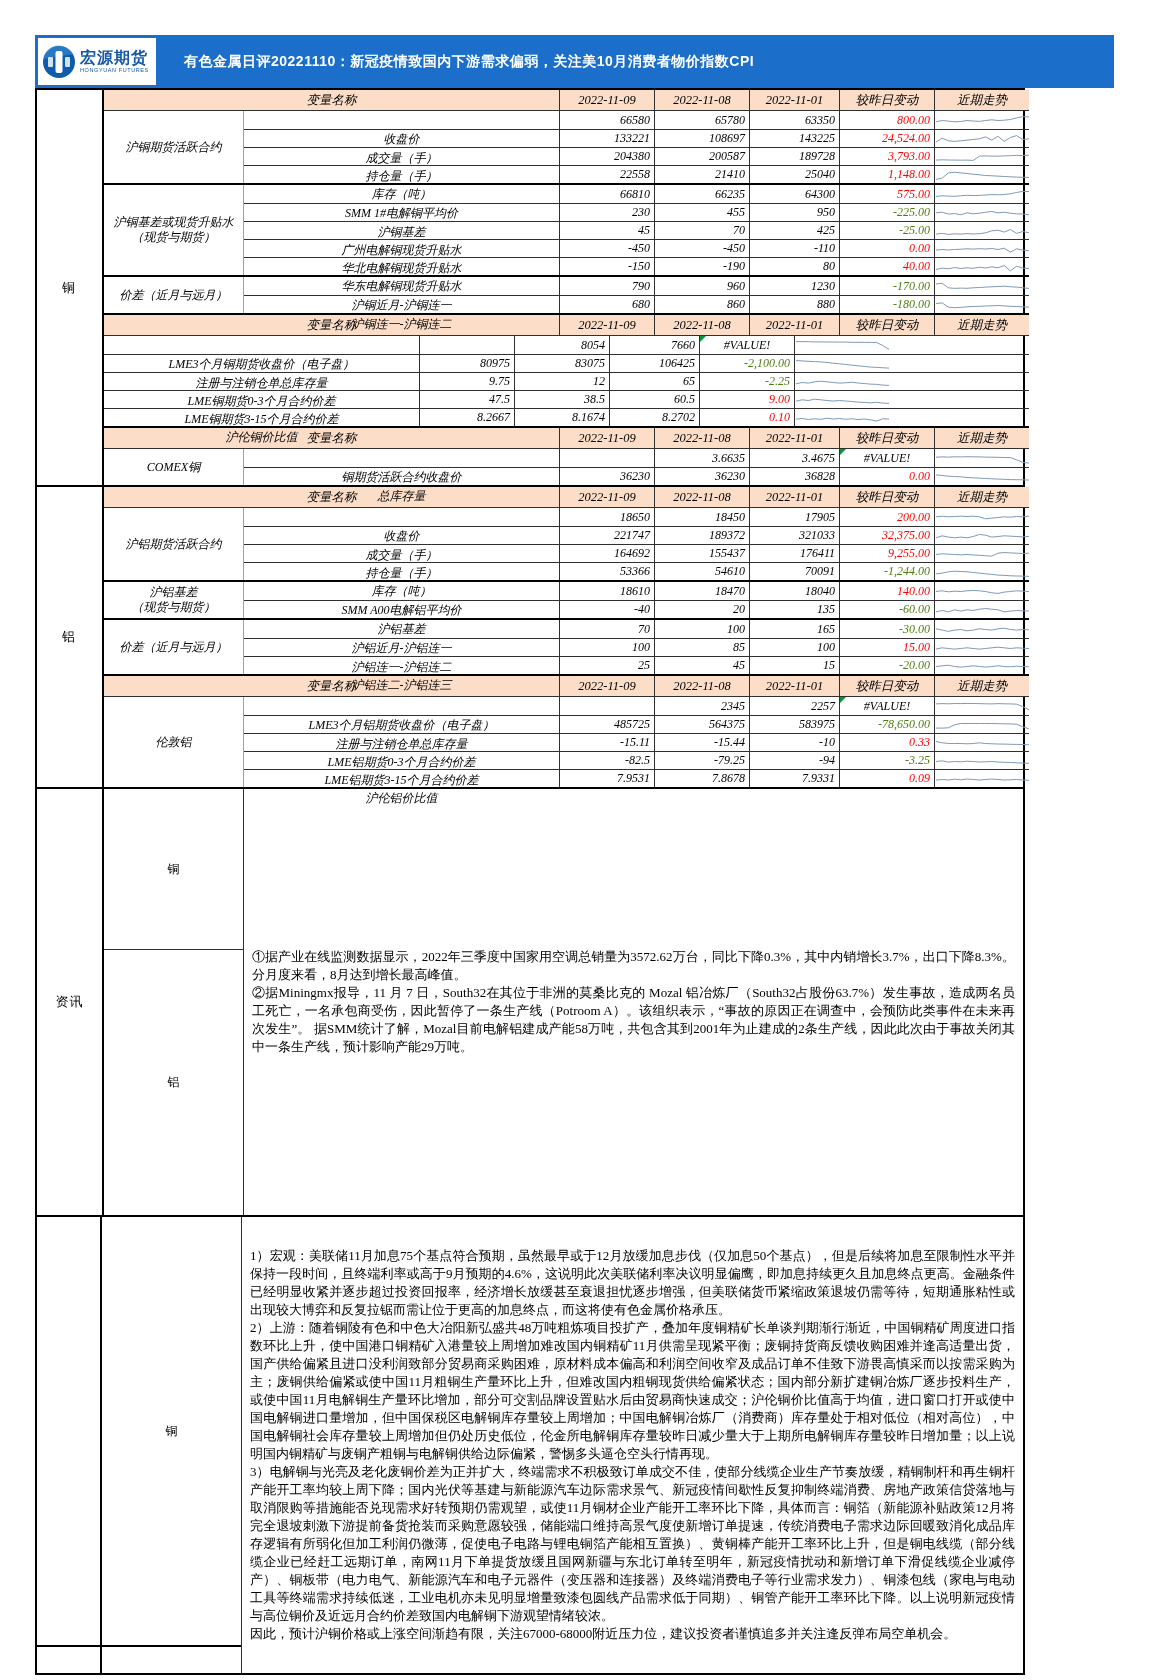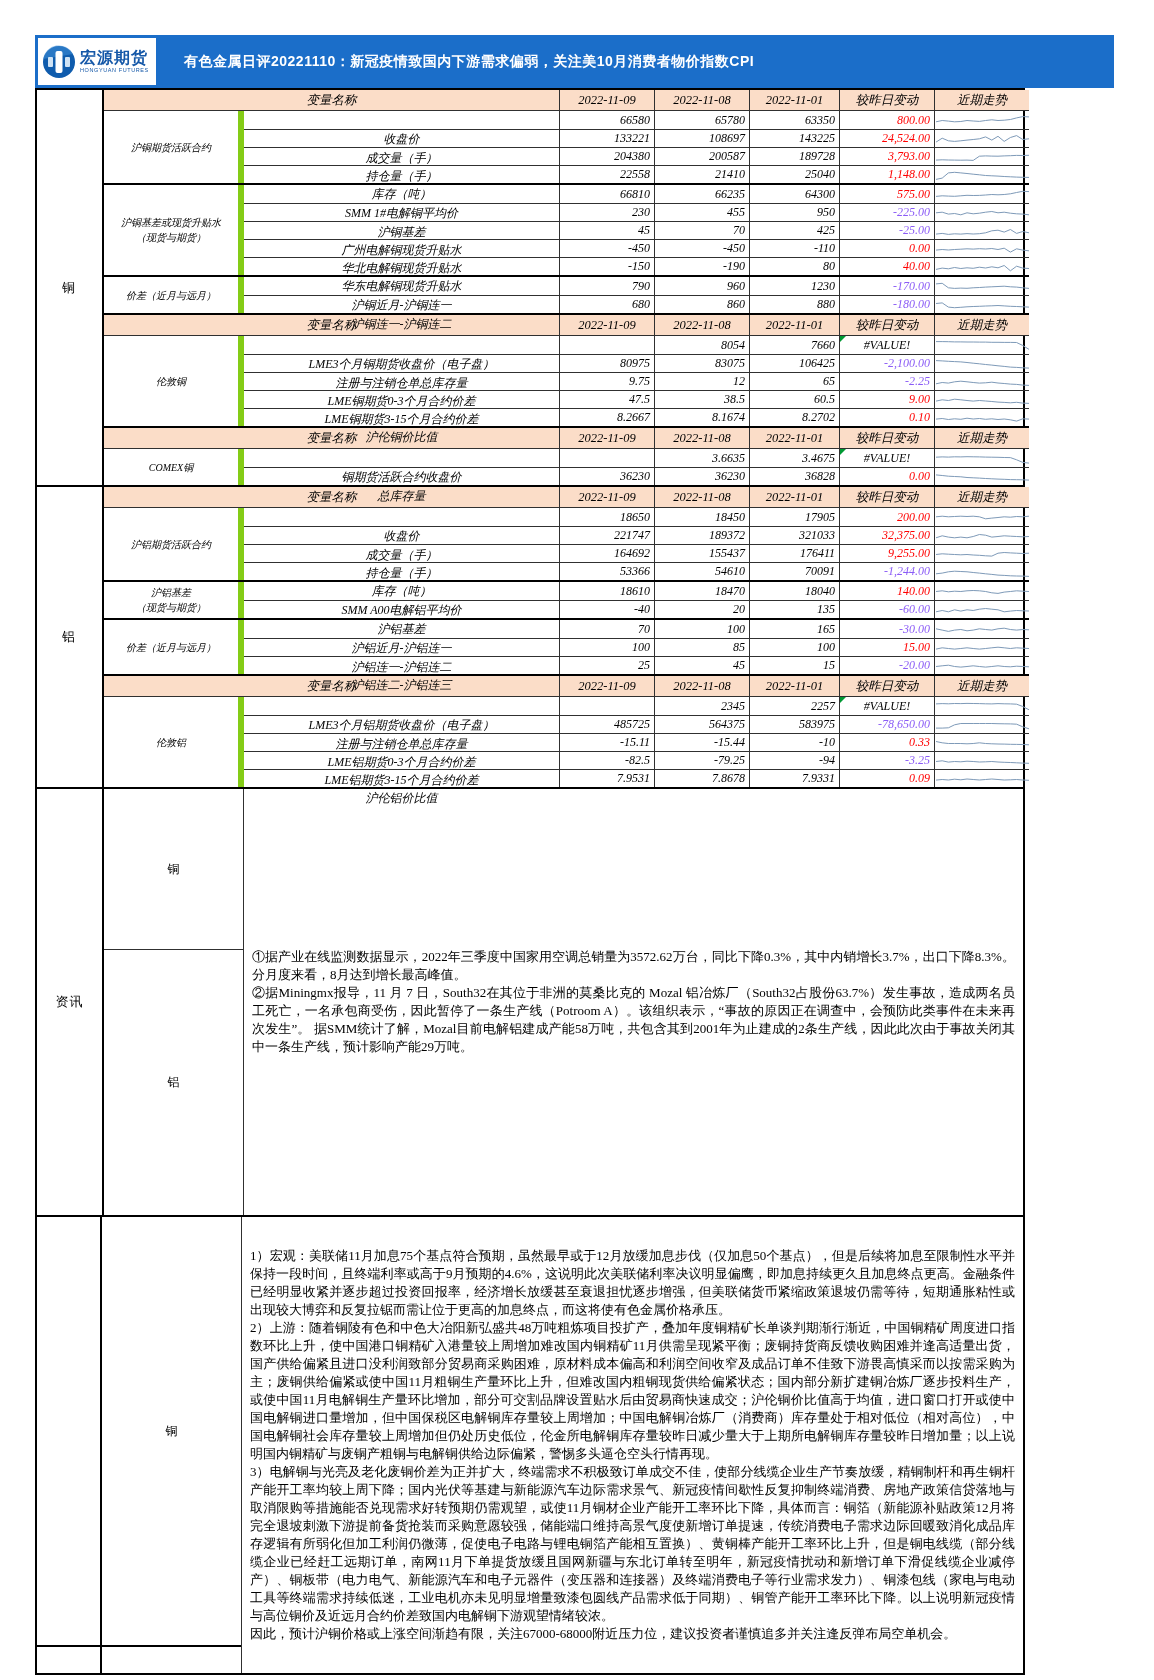--- a/index.html
+++ b/index.html
@@ -28,35 +28,35 @@
   .hdr{display:flex;height:20px;background:#fbddc8;border-bottom:1px solid #303030;}
   .hdr .hcell{display:flex;align-items:center;justify-content:center;font-size:12.5px;
               border-left:1px solid #303030;box-sizing:border-box;font-family:"Liberation Serif",serif;}
   .hdr .hcell:first-child{border-left:none;}
   .h-name{width:455px;}
   .h-d{width:95px;} .h-d3{width:90px;} .h-chg{width:95px;} .h-spark{width:95px;}
 
   .group{display:flex;}
   .group + .group{border-top:2px solid #000;}
   .group-label{width:140px;flex:none;display:flex;align-items:center;justify-content:center;text-align:center;
-               font-size:10px;border-right:6px solid #84cc16;box-sizing:border-box;line-height:15px;
+               font-size:12px;border-right:1px solid #84cc16;box-sizing:border-box;line-height:15px;
                font-family:"Liberation Serif",serif;white-space:pre-line;}
   .rows{flex:1;display:flex;flex-direction:column;}
   .row{display:flex;height:18px;box-sizing:border-box;}
   .row + .row{border-top:1px solid #303030;}
   .cell{box-sizing:border-box;border-left:1px solid #303030;display:flex;align-items:center;
         font-size:12px;font-family:"Liberation Serif",serif;position:relative;}
   .row .cell:first-child{border-left:none;}
   .c-var{width:315px;justify-content:center;margin-top:28px;}
   .c-num{width:95px;justify-content:flex-end;padding-right:4px;}
   .c-num3{width:90px;justify-content:flex-end;padding-right:4px;}
   .c-chg{width:95px;justify-content:flex-end;padding-right:4px;}
   .c-spark{width:95px;justify-content:center;padding:0;}
   .chg-up{color:#ff0000;}
-  .chg-down{color:#8b5cf6;}
+  .chg-down{color:#4d7c0f;}
   .chg-err{color:#000;justify-content:center;padding-right:0;}
   .chg-err::before{content:"";position:absolute;left:0;top:0;border-top:6px solid #009933;border-right:6px solid transparent;}
   .sparkline polyline{fill:none;stroke:#7e9ab8;stroke-width:1;}
 
   
   .wide-section{display:flex;border:2px solid #000;margin-top:-2px;box-sizing:border-box;background:#fff;}
   .ws-label{width:65px;flex:none;display:flex;align-items:center;justify-content:center;font-size:13px;
             letter-spacing:1px;border-right:2px solid #000;font-family:"Liberation Serif",serif;}
   .ws-items{width:140px;flex:none;display:flex;flex-direction:column;border-right:1px solid #303030;box-sizing:border-box;}
   .ws-item{display:flex;align-items:center;justify-content:center;font-size:12px;font-family:"Liberation Serif",serif;}
@@ -258,21 +258,20 @@
             <div class="block">
               <div class="hdr">
                 <div class="hcell h-name">变量名称</div>
                 <div class="hcell h-d">2022-11-09</div>
                 <div class="hcell h-d">2022-11-08</div>
                 <div class="hcell h-d3">2022-11-01</div>
                 <div class="hcell h-chg">较昨日变动</div>
                 <div class="hcell h-spark">近期走势</div>
               </div>
               <div class="group">
-                <div class="group-label">伦敦铜</div>
                 <div class="rows">
                   <div class="row">
                     <div class="cell c-var">LME3个月铜期货收盘价（电子盘）</div>
                     <div class="cell c-num"></div>
                     <div class="cell c-num">8054</div>
                     <div class="cell c-num3">7660</div>
                     <div class="cell c-chg chg-err">#VALUE!</div>
                     <div class="cell c-spark">
                       <svg width="93" height="16" class="sparkline">
                         <polyline points="0.0,4.6 6.2,4.6 12.4,4.7 18.6,4.9 24.8,4.9 31.0,5.0 37.2,5.0 43.4,5.1 49.6,5.1 55.8,5.3 62.0,5.3 68.2,5.4 74.4,5.4 80.6,5.5 86.8,8.5 93.0,12.4"></polyline>

